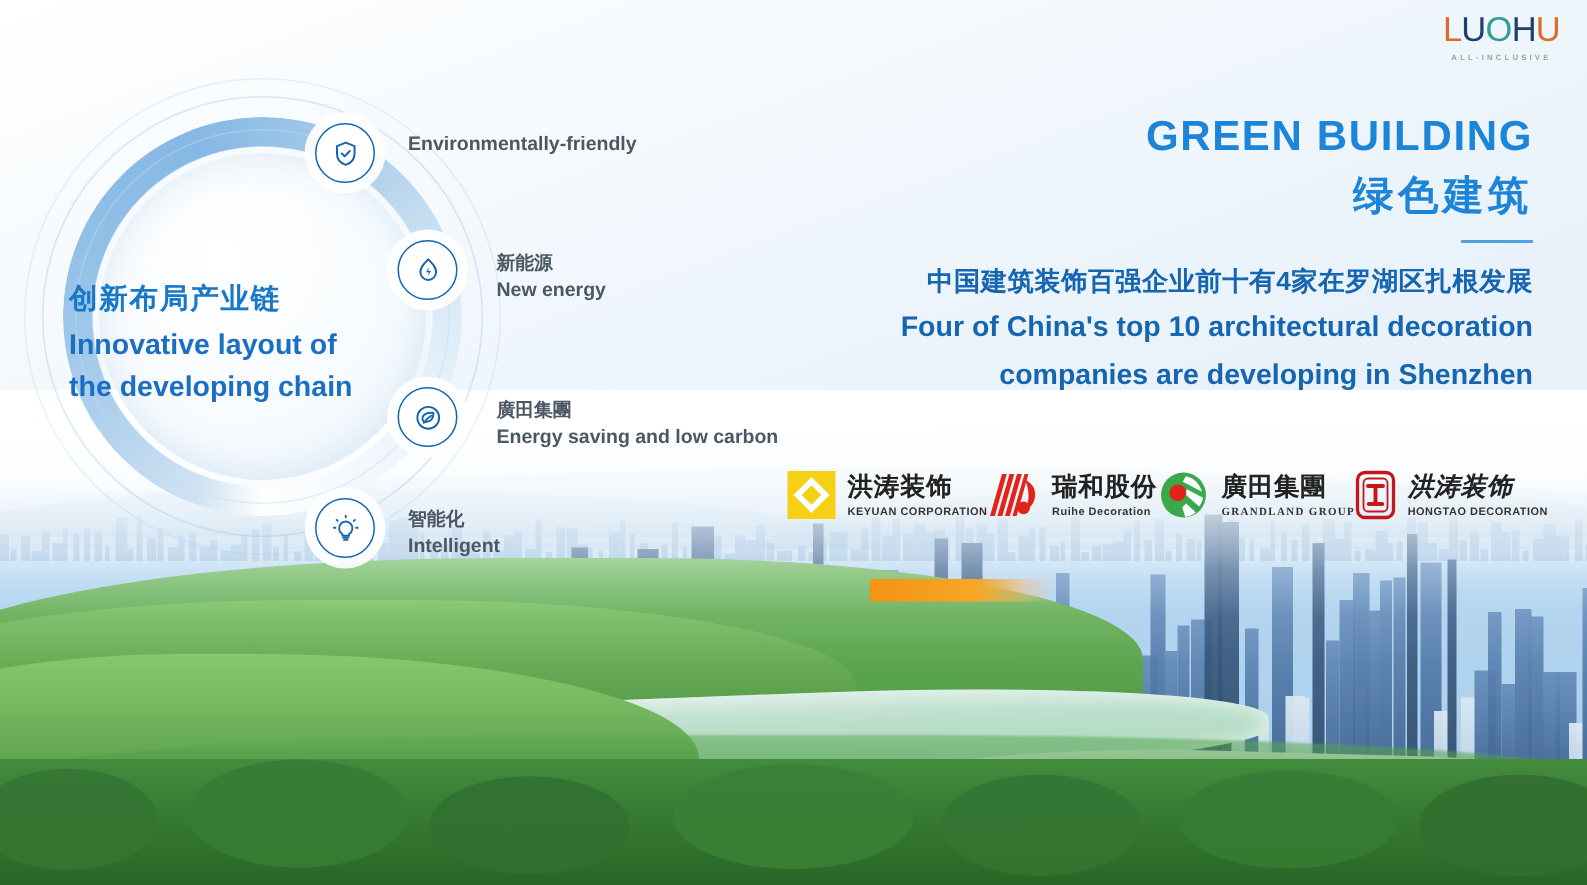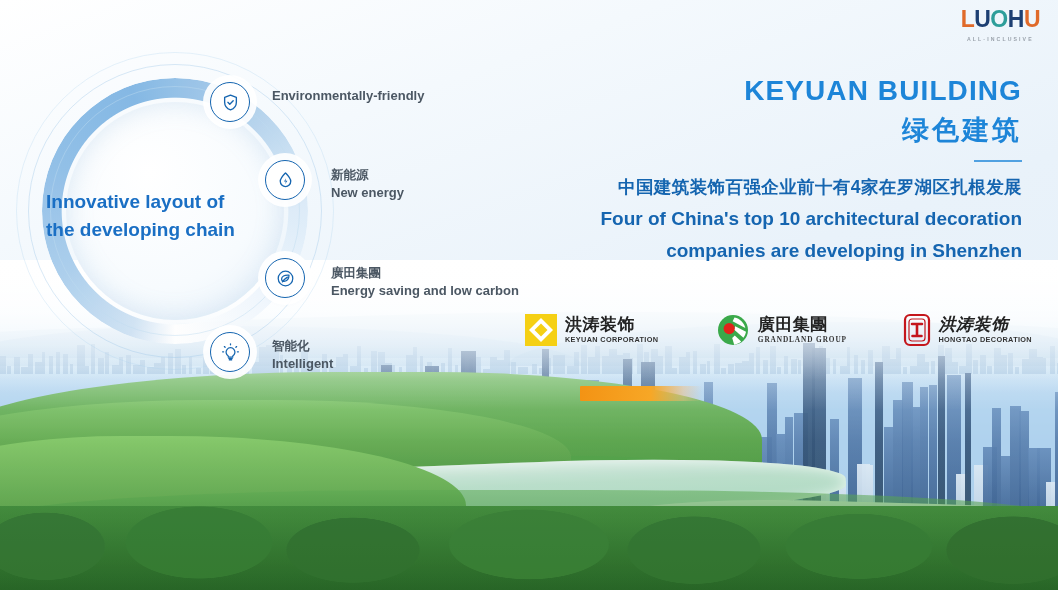--- a/index.html
+++ b/index.html
@@ -246,21 +246,21 @@
   .logo-txt .cn { font-size:17px; font-weight:700; color:#222; letter-spacing:.5px; white-space:nowrap; }
   .logo-txt .en { font-size:7.3px; font-weight:700; color:#333; letter-spacing:.35px; white-space:nowrap; margin-top:2px; }
   .logo-txt.serif .cn { font-family:"Liberation Serif","DejaVu Serif",serif; }
   .logo-txt.serif .en { font-family:"Liberation Serif","DejaVu Serif",serif; letter-spacing:.9px; }
   .logo-txt.script .cn { font-family:"Liberation Serif","DejaVu Serif",serif; font-style:italic; }
 
   
   .brand {
     position:absolute; right:18px; top:8px; text-align:center;
   }
-  .brand .word { font-size:23px; font-weight:700; letter-spacing:-.5px; line-height:1; }
+  .brand .word { font-size:23px; font-weight:400; letter-spacing:-.5px; line-height:1; }
   .brand .word span { display:inline-block; }
   .brand .tag {
     font-size:5.2px; letter-spacing:2.1px; color:#9aa2ab; margin-top:5px; font-weight:700;
   }
 </style>
 </head>
 <body>
 
 <div id="slide">
 
@@ -602,20 +602,21 @@
   <div class="arrow-bar"></div>
 
   <div class="ring-wrap">
     <div class="ring-hairline hl2"></div>
     <div class="ring-hairline hl1"></div>
     <div class="ring-outer"></div>
     <div class="ring-inner-shadow"></div>
     <div class="ring-hairline hl3"></div>
 
     <div class="ring-title">
+      <div class="zh">创新布局产业链</div>
       <div class="en">Innovative layout of</div>
       <div class="en">the developing chain</div>
     </div>
   </div>
 
   <div class="node" style="left:210px; top:82px;">
     <span>
       <svg width="19" height="19" viewBox="0 0 24 24" fill="none" stroke="#1565b0" stroke-width="1.7" stroke-linecap="round" stroke-linejoin="round">
         <path d="M12 2.6 4.6 5.6v6.1c0 4.6 3.1 8.2 7.4 9.7 4.3-1.5 7.4-5.1 7.4-9.7V5.6z"></path>
         <path d="M8.7 11.8l2.4 2.4 4.3-4.5"></path>
@@ -661,21 +662,21 @@
         <path d="M12 2.3V1M5.2 5.4 4.3 4.5M18.8 5.4l.9-.9M3.3 11.2H2M22 11.2h-1.3"></path>
       </svg>
     </span>
   </div>
   <div class="node-label" style="left:272px; top:338px;">
     <div class="zh">智能化</div>
     <div class="en">Intelligent</div>
   </div>
 
   <div class="right">
-    <div class="r-title-en">KEYUAN BUILDING</div>
+    <div class="r-title-en">GREEN BUILDING</div>
     <div class="r-title-zh">绿色建筑</div>
     <div class="r-divider"></div>
     <div class="r-sub-zh">中国建筑装饰百强企业前十有4家在罗湖区扎根发展</div>
     <div class="r-sub-en">Four of China's top 10 architectural decoration</div>
     <div class="r-sub-en">companies are developing in Shenzhen</div>
   </div>
 
   <div class="logos">
 
     <div class="logo-item">
@@ -685,20 +686,38 @@
           <path d="M17 5 29 17 17 29 5 17z" fill="#ffffff"></path>
           <path d="M17 10.5 23.5 17 17 23.5 10.5 17z" fill="#f5d014"></path>
         </svg>
       </span>
       <span class="logo-txt">
         <span class="cn">洪涛装饰</span>
         <span class="en" style="display:block">KEYUAN CORPORATION</span>
       </span>
     </div>
 
+    <div class="logo-item">
+      <span class="logo-mark">
+        <svg width="36" height="32" viewBox="0 0 36 32">
+          <g fill="#e2231a">
+            <path d="M2 30 10 2h3.2L5.2 30z"></path>
+            <path d="M7 30 15 2h3.2L10.2 30z"></path>
+            <path d="M12 30 20 2h3.2L15.2 30z"></path>
+            <path d="M17 30 25 2h2.6L19.8 30z"></path>
+          </g>
+          <path d="M25.5 6c4 1.8 6.6 5 6.6 9.6 0 5.6-3.4 9.4-7.8 11.6 2.4-3.6 3.4-7 3.4-10.6 0-4-1-7.6-2.2-10.6z" fill="#e2231a"></path>
+          <circle cx="24.4" cy="24.6" r="4.2" fill="#e2231a"></circle>
+        </svg>
+      </span>
+      <span class="logo-txt">
+        <span class="cn">瑞和股份</span>
+        <span class="en" style="display:block">Ruihe Decoration</span>
+      </span>
+    </div>
 
     <div class="logo-item">
       <span class="logo-mark">
         <svg width="36" height="34" viewBox="0 0 36 34">
           <path d="M18 2a15 15 0 0 1 0 30A15 15 0 0 1 18 2z" fill="#3aa94a"></path>
           <path d="M18 2a15 15 0 0 1 0 30c-5 0-9-6.7-9-15S13 2 18 2z" fill="#ffffff" opacity=".0"></path>
           <g fill="#ffffff">
             <path d="M19.5 4.5c5.5 1 9.5 5.3 10.8 10.4L17.6 8.2z"></path>
             <path d="M20.2 13.2 31 18.8c-.4 2.2-1.3 4.2-2.6 5.9L19 16.4z"></path>
             <path d="M19.8 22.6l6.4 6c-2 1.7-4.4 2.8-7 3.1l-2-6.6z"></path>

